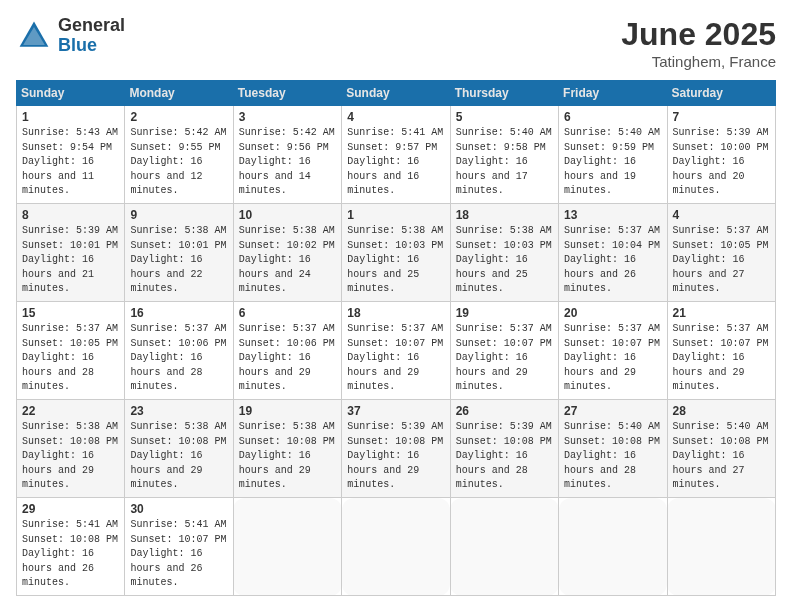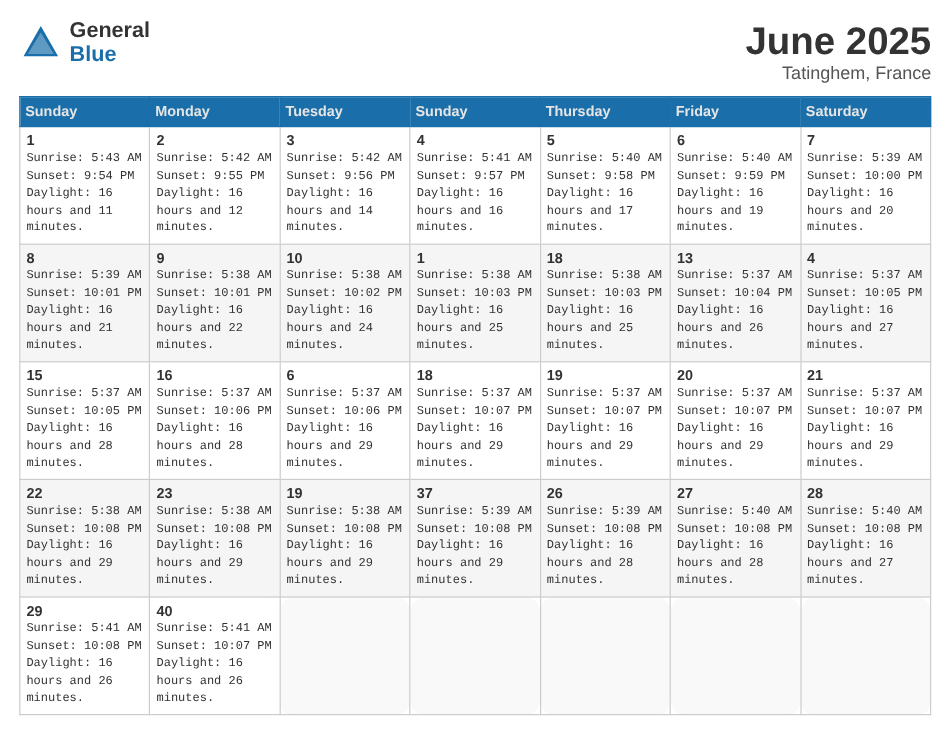--- a/index.html
+++ b/index.html
@@ -249,21 +249,21 @@
             <span class="day-num">28</span>
             <div class="day-info">Sunrise: 5:40 AM<br>Sunset: 10:08 PM<br>Daylight: 16 hours and 27 minutes.</div>
           </td>
         </tr>
         <tr class="last-row">
           <td>
             <span class="day-num">29</span>
             <div class="day-info">Sunrise: 5:41 AM<br>Sunset: 10:08 PM<br>Daylight: 16 hours and 26 minutes.</div>
           </td>
           <td>
-            <span class="day-num">40</span>
+            <span class="day-num">30</span>
             <div class="day-info">Sunrise: 5:41 AM<br>Sunset: 10:07 PM<br>Daylight: 16 hours and 26 minutes.</div>
           </td>
           <td class="empty-cell"></td>
           <td class="empty-cell"></td>
           <td class="empty-cell"></td>
           <td class="empty-cell"></td>
           <td class="empty-cell"></td>
         </tr>
       </tbody>
   </table>

